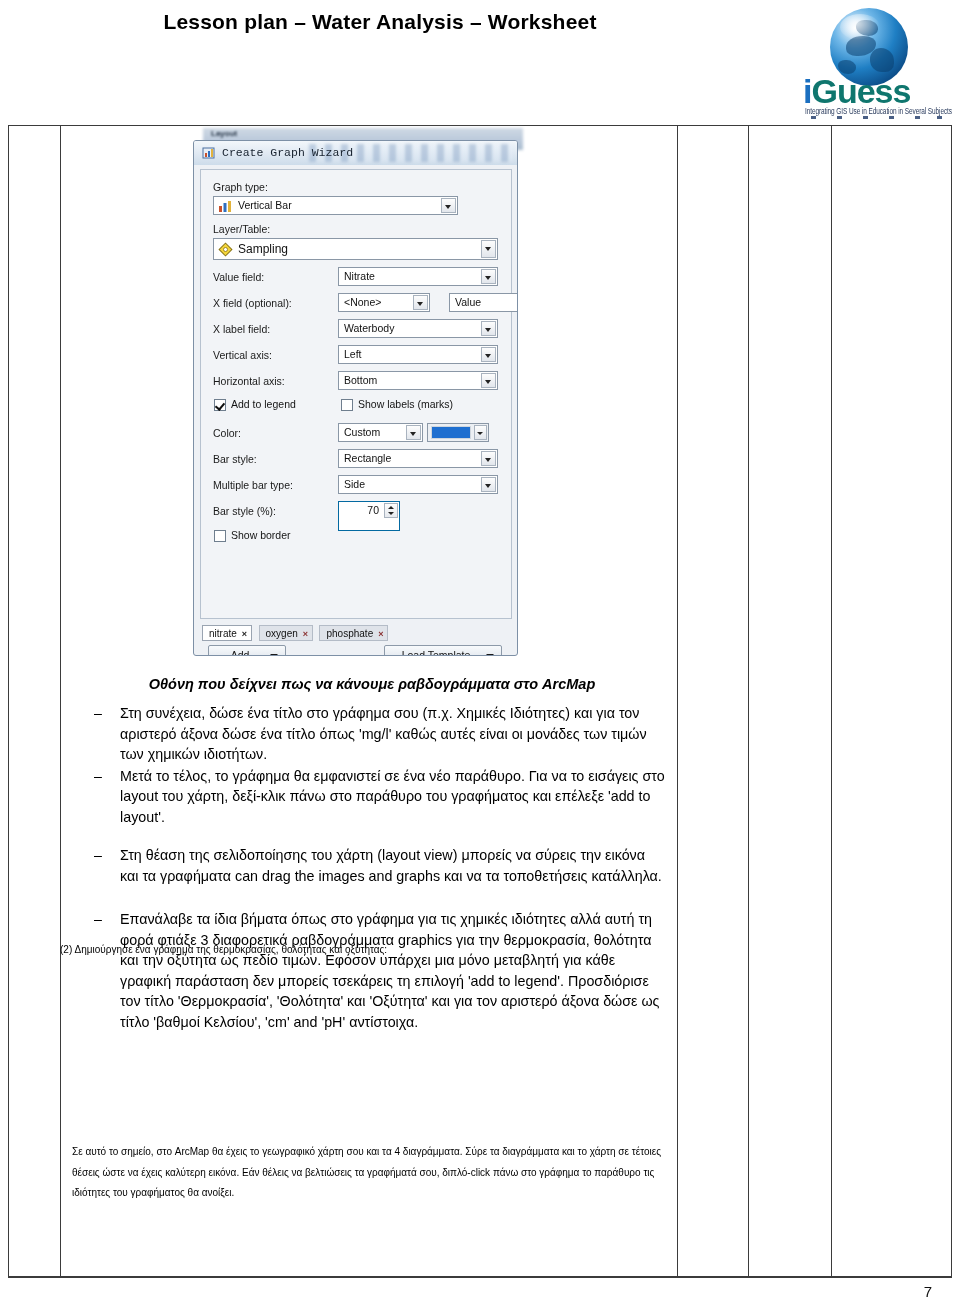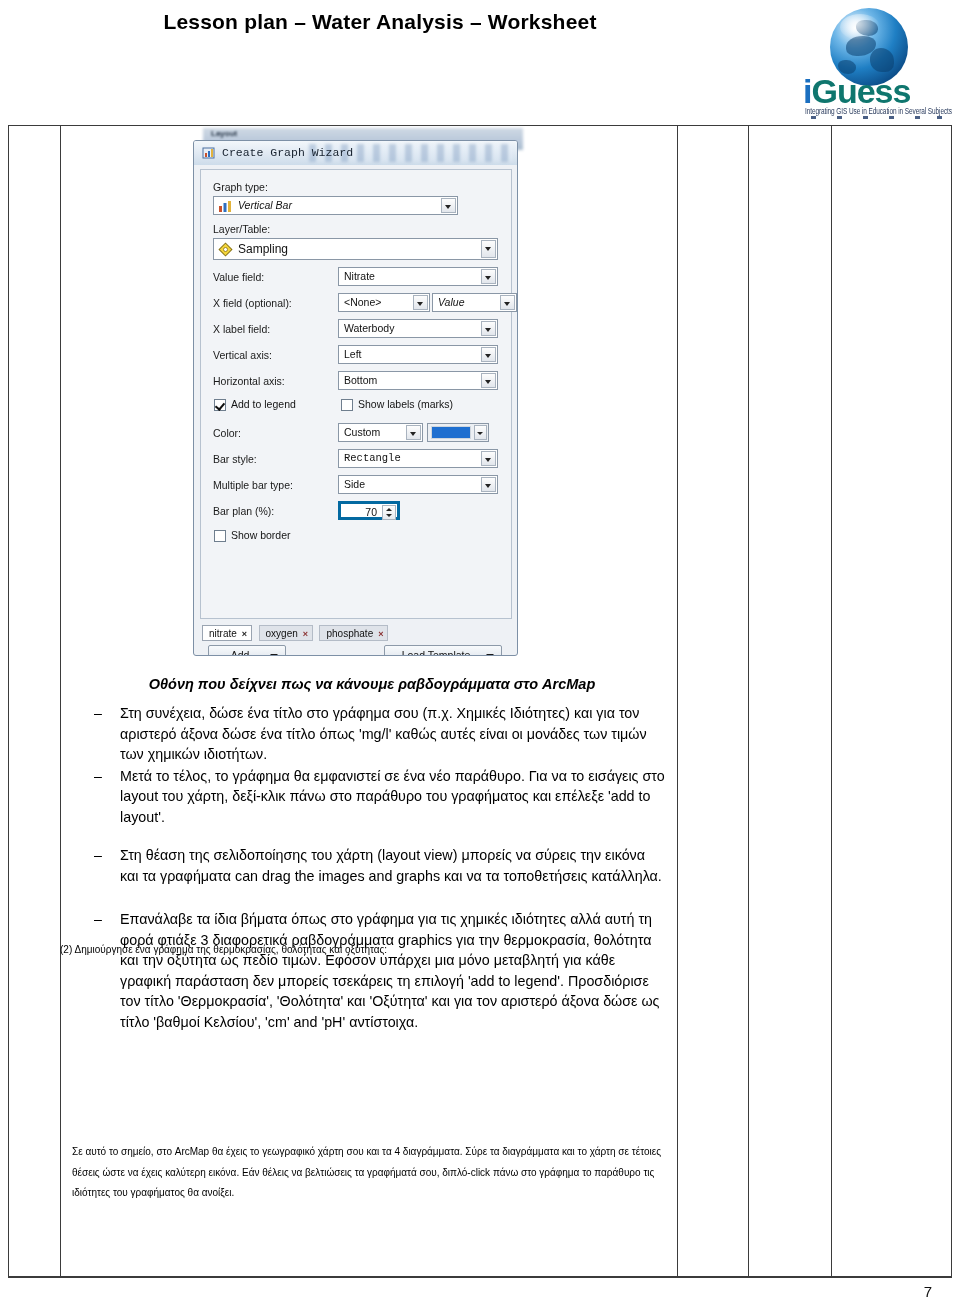--- a/index.html
+++ b/index.html
@@ -285,23 +285,23 @@
     position: absolute;
     left: 2px; top: 6px;
     border-left: 3px solid transparent;
     border-right: 3px solid transparent;
     border-top: 3.5px solid #222;
   }
 
   #barsize-box {
     position: absolute;
     left: 137px; top: 0px;
-    width: 62px; height: 19px;
+    width: 62px; height: 30px;
     background: #fff;
-    border: 3px solid #0369a1;
+    border: 1px solid #0369a1;
     box-sizing: border-box;
   }
   #barsize-val {
     position: absolute;
     right: 20px; top: 2px;
     font-size: 10.5px;
     color: #111;
   }
   #barsize-spin {
     position: absolute;
@@ -475,21 +475,21 @@
         <rect x="9" y="3" width="2" height="8" fill="#e2b33c"></rect>
       </svg>
     </div>
     <div id="dialog-title">Create Graph Wizard</div>
 
     <div id="dialog-body">
 
       <div class="fld-row" style="top:8px;">
         <span class="fld-label">Graph type:</span>
       </div>
-      <div class="combo with-icon" style="left:12px; top:26px; width:245px;font-style:italic;">
+      <div class="combo with-icon" style="left:12px; top:26px; width:245px;">
         <span class="mini-icon">
           <svg width="15" height="13" viewBox="0 0 15 13">
             <rect x="1" y="6" width="3" height="6" fill="#c9502b"></rect>
             <rect x="5.5" y="3" width="3" height="9" fill="#2f6fbf"></rect>
             <rect x="10" y="1" width="3" height="11" fill="#e2b33c"></rect>
           </svg>
         </span>
         <span class="cval">Vertical Bar</span>
         <span class="arrow"></span>
       </div>
@@ -516,21 +516,21 @@
         <span class="arrow"></span>
       </div>
 
       <div class="fld-row" style="top:124px;">
         <span class="fld-label">X field (optional):</span>
       </div>
       <div class="combo" style="left:137px; top:123px; width:92px;text-align:right;">
         <span class="cval">&lt;None&gt;</span>
         <span class="arrow"></span>
       </div>
-      <div class="combo" style="left:231px; top:123px; width:85px;font-style:italic;">
+      <div class="combo" style="left:248px; top:123px; width:85px;">
         <span class="cval">Value</span>
         <span class="arrow"></span>
       </div>
 
       <div class="fld-row" style="top:150px;">
         <span class="fld-label">X label field:</span>
       </div>
       <div class="combo" style="left:137px; top:149px; width:160px;">
         <span class="cval">Waterbody</span>
         <span class="arrow"></span>
@@ -565,35 +565,35 @@
         <span class="arrow"></span>
       </div>
       <div id="color-swatch-wrap" style="top:253px;">
         <div id="color-swatch" style="background: rgb(31, 111, 208);"></div>
         <div id="color-swatch-arrow"></div>
       </div>
 
       <div class="fld-row" style="top:280px;">
         <span class="fld-label">Bar style:</span>
       </div>
-      <div class="combo" style="left:137px; top:279px; width:160px;font-family:Liberation Mono, monospace;">
+      <div class="combo" style="left:137px; top:279px; width:160px;">
         <span class="cval">Rectangle</span>
         <span class="arrow"></span>
       </div>
 
       <div class="fld-row" style="top:306px;">
         <span class="fld-label">Multiple bar type:</span>
       </div>
       <div class="combo" style="left:137px; top:305px; width:160px;">
         <span class="cval">Side</span>
         <span class="arrow"></span>
       </div>
 
       <div class="fld-row" style="top:332px;">
-        <span class="fld-label">Bar plan (%):</span>
+        <span class="fld-label">Bar style (%):</span>
       </div>
       <div id="barsize-box" style="top:331px;">
         <span id="barsize-val">70</span>
         <span id="barsize-spin">
           <span class="sp up"></span>
             <span class="sp dn"></span>
         </span>
       </div>
 
       <div class="chk" style="left:13px; top:360px;"></div>

